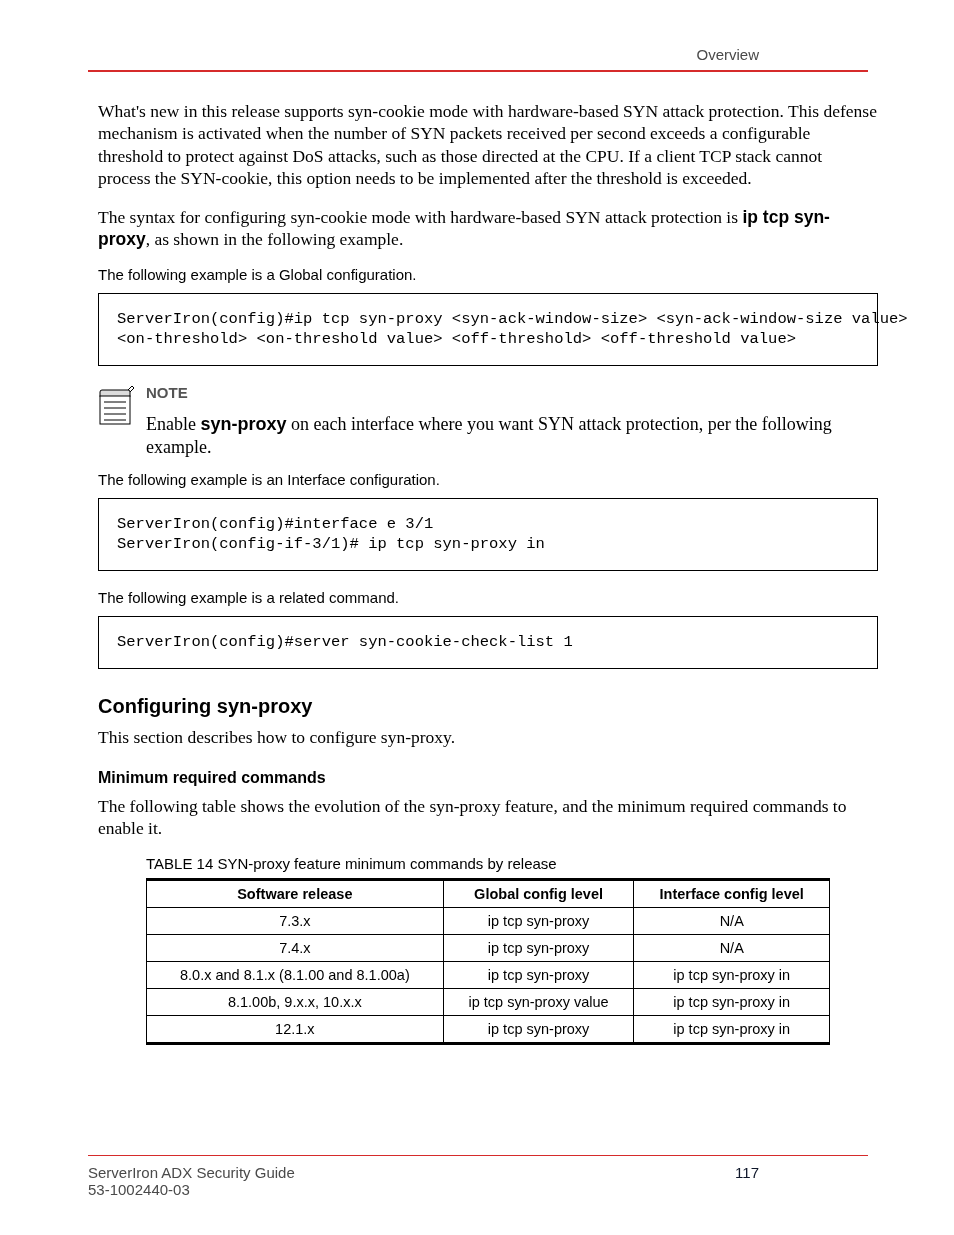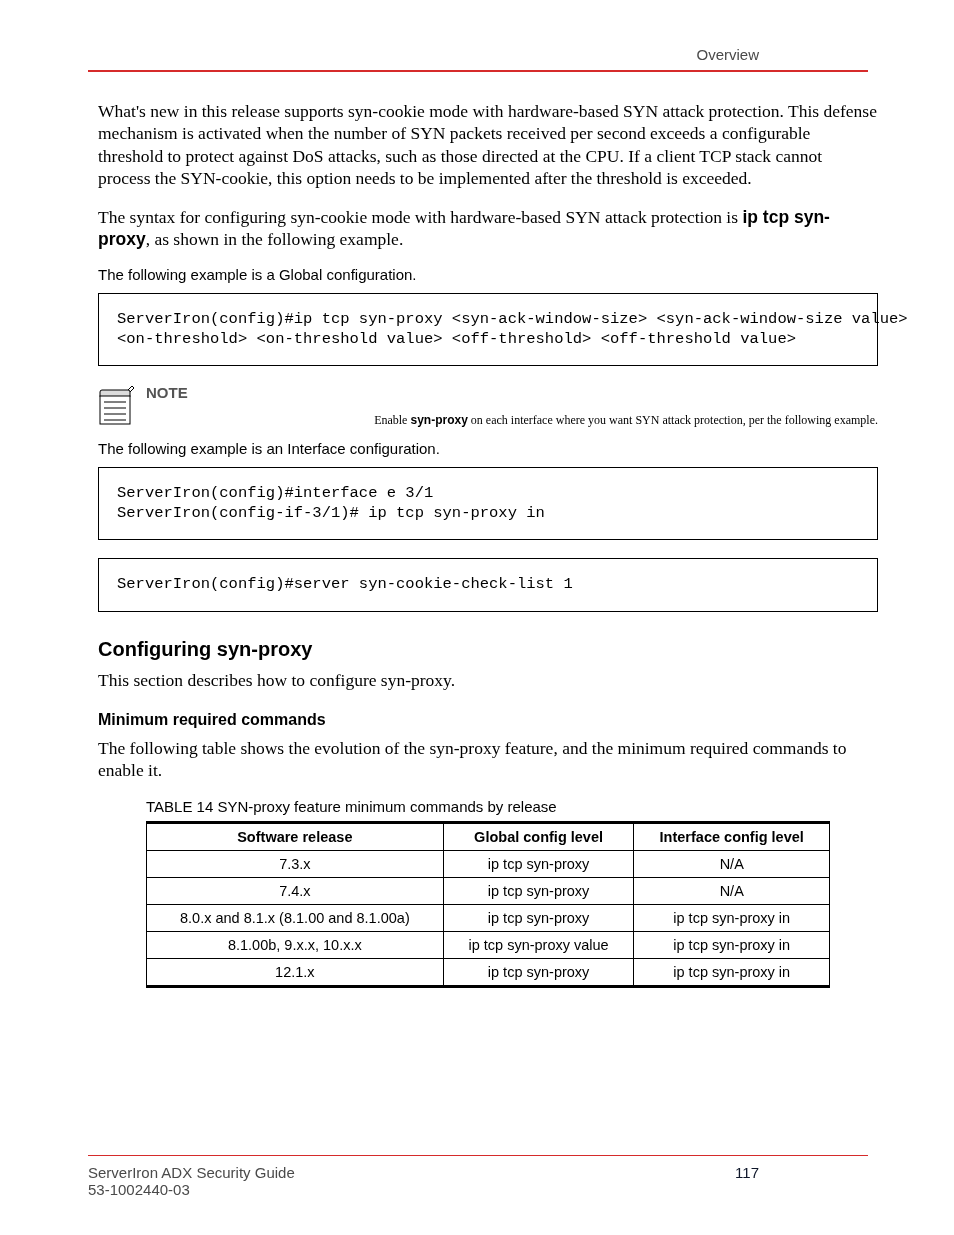--- a/index.html
+++ b/index.html
@@ -11,21 +11,21 @@
   .footer-left { position: absolute; left: 88px; top: 1164px; font-family: Arial, Helvetica, sans-serif; font-size: 15px; color: #4a4a4a; }
   .footer-right { position: absolute; right: 85px; top: 1164px; font-family: Arial, Helvetica, sans-serif; font-size: 15px; color: #0f172a; }
   .body { position: absolute; left: 98px; top: 100px; width: 780px; }
   .p { font-size: 17.5px; line-height: 1.28; margin-bottom: 16px; }
   .inline-bold { font-family: Arial, Helvetica, sans-serif; font-weight: bold; }
 
   .note-wrap { position: relative; margin-top: 18px; margin-bottom: 12px; }
   .note-icon { position: absolute; left: 0; top: 0; width: 38px; height: 42px; }
   .note-box { margin-left: 48px; }
   .note-label { font-family: Arial, Helvetica, sans-serif; font-size: 15px; font-weight: bold; color: #545454; margin-bottom: 12px; }
-  .note-text { font-size: 12px; line-height: 1.28; text-align: right; }
+  .note-text { font-size: 18px; line-height: 1.28; }
 
   .code-block { border: 1px solid #000; padding: 16px 18px; font-family: "Courier New", Courier, monospace; font-size: 15.5px; line-height: 1.25; margin-top: 10px; margin-bottom: 18px; white-space: pre; }
   .label-above { font-family: Arial, Helvetica, sans-serif; font-size: 15px; margin-bottom: 6px; margin-top: 4px; }
 
   .h3 { font-family: Arial, Helvetica, sans-serif; font-size: 20px; font-weight: bold; margin-top: 26px; margin-bottom: 8px; }
   .h4 { font-family: Arial, Helvetica, sans-serif; font-size: 16px; font-weight: bold; margin-top: 20px; margin-bottom: 8px; }
 
   .table-wrap { margin-left: 48px; margin-right: 48px; margin-top: 10px; }
   .table-label { font-family: Arial, Helvetica, sans-serif; font-size: 15px; margin-bottom: 6px; }
   table.tbl { border-collapse: collapse; width: 100%; }
@@ -70,20 +70,21 @@
       <div class="note-text">
         <span>Enable </span><span class="inline-bold">syn-proxy</span><span> on each interface where you want SYN attack protection, per the following example.</span>
       </div>
     </div>
   </div>
 
   <div class="label-above">The following example is an Interface configuration.</div>
   <div class="code-block">ServerIron(config)#interface e 3/1
 ServerIron(config-if-3/1)# ip tcp syn-proxy in</div>
 
+  <div class="label-above">The following example is a related command.</div>
   <div class="code-block">ServerIron(config)#server syn-cookie-check-list 1</div>
 
   <div class="h3">Configuring syn-proxy</div>
   <p class="p">This section describes how to configure syn-proxy.</p>
 
   <div class="h4">Minimum required commands</div>
   <p class="p">The following table shows the evolution of the syn-proxy feature, and the minimum required commands to enable it.</p>
 
   <div class="table-wrap">
     <div class="table-label">TABLE 14     SYN-proxy feature minimum commands by release</div>

